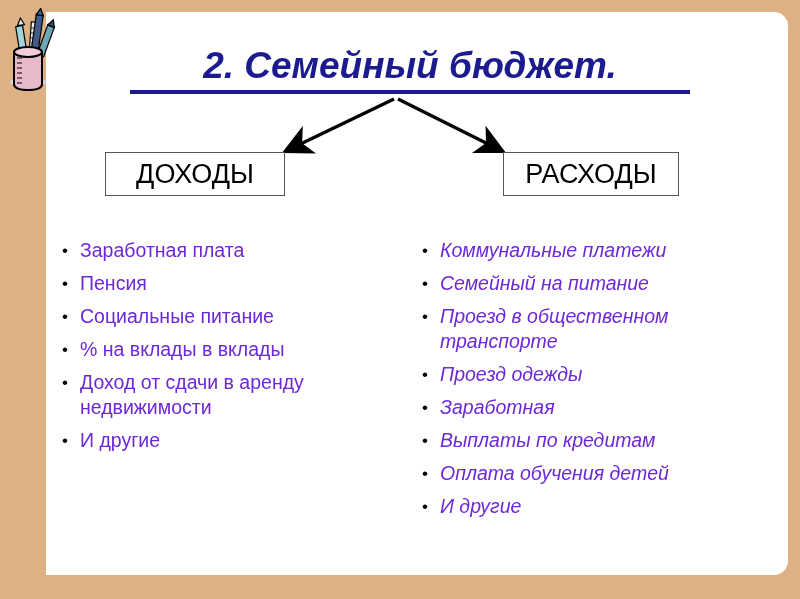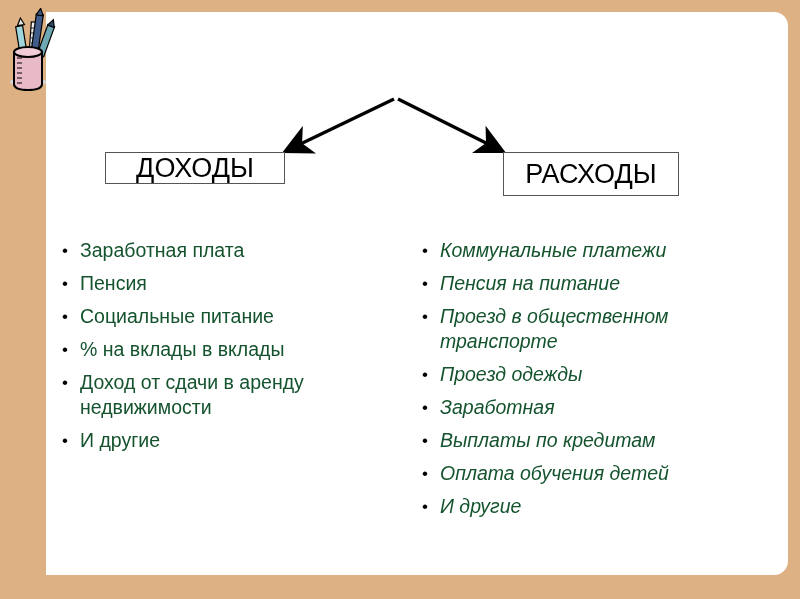--- a/index.html
+++ b/index.html
@@ -88,21 +88,21 @@
     font-family: "Liberation Sans", sans-serif;
     font-size: 27px;
     color: #000000;
     white-space: nowrap;
     line-height: 1;
   }
   #box-incomes {
     left: 105px;
     top: 152px;
     width: 180px;
-    height: 32px;
+    height: 44px;
   }
   #box-expenses {
     left: 503px;
     top: 152px;
     width: 176px;
     height: 44px;
     text-align: center;
   }
   
   .list-col {
@@ -132,21 +132,21 @@
     color: #000000;
     text-align: left;
     padding-left: 4px;
     box-sizing: border-box;
   }
   .bullet-label {
     flex: 1 1 auto;
     font-family: "Liberation Sans", sans-serif;
     font-size: 19.5px;
     line-height: 25px;
-    color: #14532d;
+    color: #6d28d9;
   }
   #list-expenses .bullet-label { font-size: 19.5px; font-style: italic; }
 </style>
 </head>
 <body>
 
 <div id="slide">
 
   <div id="panel"></div>
 
@@ -182,20 +182,24 @@
       <ellipse cx="22" cy="44" rx="14" ry="5" fill="#f2cdd7" stroke="#000" stroke-width="2"></ellipse>
       <line x1="11" y1="50" x2="16" y2="50" stroke="#000" stroke-width="1"></line>
       <line x1="11" y1="55" x2="16" y2="55" stroke="#000" stroke-width="1"></line>
       <line x1="11" y1="60" x2="16" y2="60" stroke="#000" stroke-width="1"></line>
       <line x1="11" y1="65" x2="16" y2="65" stroke="#000" stroke-width="1"></line>
       <line x1="11" y1="70" x2="16" y2="70" stroke="#000" stroke-width="1"></line>
       <line x1="11" y1="75" x2="16" y2="75" stroke="#000" stroke-width="1"></line>
     </svg>
   </div>
 
+  <div id="title-block">
+    <div id="title-text">2. Семейный бюджет.</div>
+    <div id="title-rule"></div>
+  </div>
 
   <svg id="arrows" viewBox="0 0 800 599" xmlns="http://www.w3.org/2000/svg">
     <defs>
       <marker id="ah" markerWidth="9" markerHeight="9" refX="7" refY="4.5" orient="auto" markerUnits="strokeWidth">
         <path d="M0,0 L9,4.5 L0,9 L2.4,4.5 Z" fill="#000000"></path>
       </marker>
     </defs>
     <line x1="394" y1="99" x2="288" y2="150" stroke="#000000" stroke-width="3.4" marker-end="url(#ah)"></line>
     <line x1="398" y1="99" x2="500" y2="150" stroke="#000000" stroke-width="3.4" marker-end="url(#ah)"></line>
   </svg>
@@ -234,21 +238,21 @@
     </div>
   </div>
 
   <div class="list-col" id="list-expenses">
     <div class="bullet-row">
       <span class="bullet-dot">•</span>
       <span class="bullet-label">Коммунальные платежи</span>
     </div>
     <div class="bullet-row">
       <span class="bullet-dot">•</span>
-      <span class="bullet-label">Пенсия на питание</span>
+      <span class="bullet-label">Семейный на питание</span>
     </div>
     <div class="bullet-row">
       <span class="bullet-dot">•</span>
       <span class="bullet-label">Проезд в общественном транспорте</span>
     </div>
     <div class="bullet-row">
       <span class="bullet-dot">•</span>
       <span class="bullet-label">Проезд одежды</span>
     </div>
     <div class="bullet-row">

